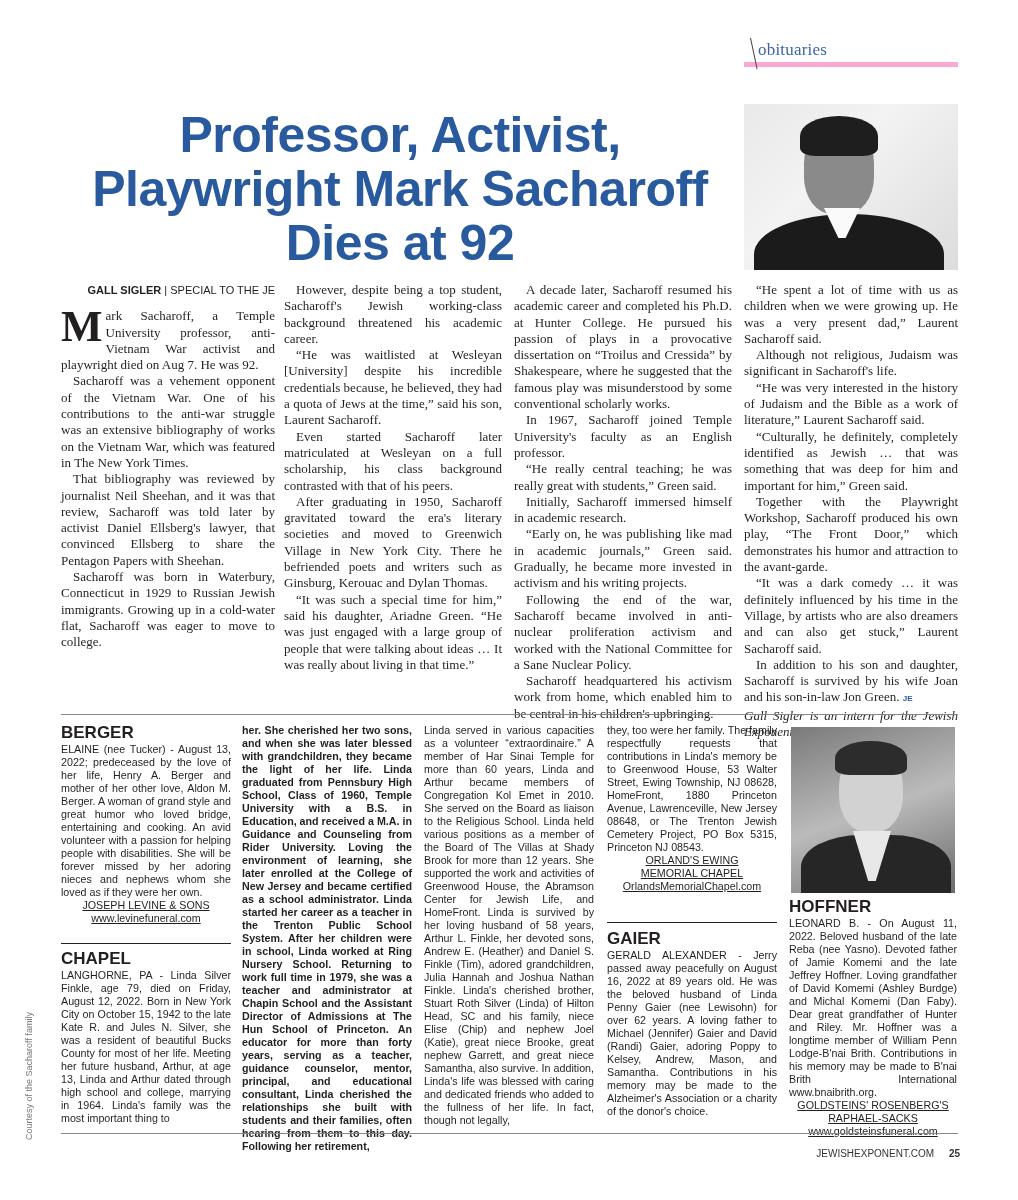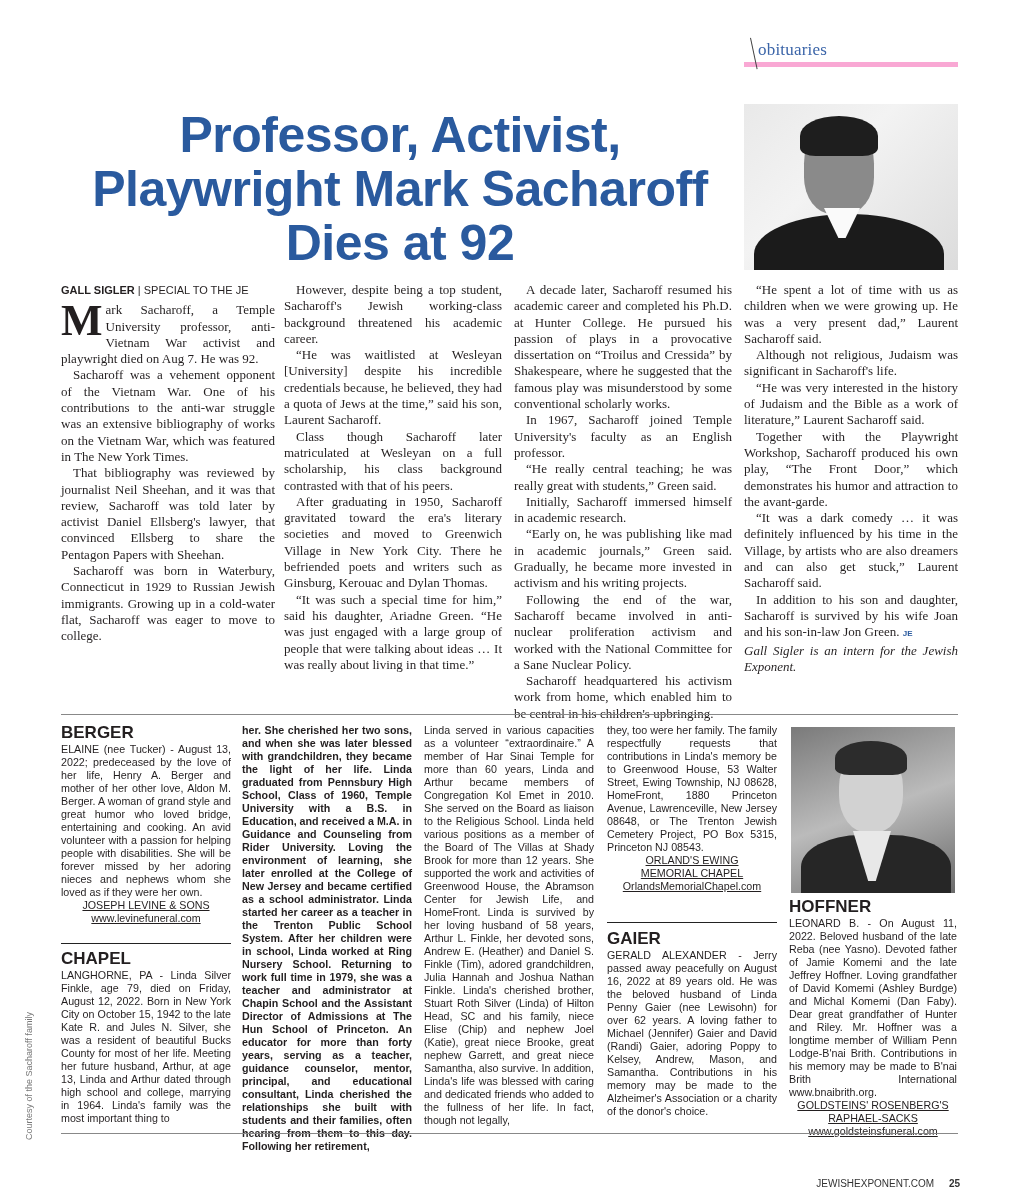--- a/index.html
+++ b/index.html
@@ -13,37 +13,37 @@
   .photo-main .hair { position: absolute; left: 56px; top: 12px; width: 78px; height: 40px; border-radius: 50% 50% 20% 20%; background: #1e1e1e; }
   .photo-main .body { position: absolute; left: 10px; top: 110px; width: 190px; height: 80px; border-radius: 50% 50% 0 0; background: #1b1b1b; }
   .photo-main .collar { position: absolute; left: 80px; top: 104px; width: 36px; height: 30px; background: #fafafa; clip-path: polygon(0 0, 100% 0, 60% 100%, 40% 100%); }
   .article { position: absolute; top: 282px; font-family: "Liberation Serif", serif; font-size: 13px; line-height: 16.3px; color: #231f20; text-align: justify; }
   .article p { margin: 0; text-indent: 12px; }
   .article p.noindent { text-indent: 0; }
   .col1 { left: 61px; width: 214px; }
   .col2 { left: 284px; width: 218px; }
   .col3 { left: 514px; width: 218px; }
   .col4 { left: 744px; width: 214px; }
-  .byline { font-family: "Liberation Sans", sans-serif; font-size: 11px; margin-bottom: 4px; text-align: left; }
+  .byline { font-family: "Liberation Sans", sans-serif; font-size: 11px; margin-bottom: 10px; text-align: right; }
   .byline b { font-weight: bold; }
   .dropcap { float: left; font-size: 44px; line-height: 34px; padding-right: 3px; margin-top: 2px; font-weight: bold; font-family: "Liberation Serif", serif; }
   .je-mark { font-family: "Liberation Sans", sans-serif; font-weight: bold; font-size: 8px; color: #2a5a9e; }
   .credit { font-style: italic; margin-top: 16px; text-indent: 0 !important; }
   .divider-h { position: absolute; left: 61px; width: 897px; height: 1px; background: #888; }
   .obit { position: absolute; font-family: "Liberation Sans", sans-serif; font-size: 10.7px; line-height: 13px; color: #231f20; text-align: justify; }
   .obit .name { font-size: 17px; font-weight: bold; line-height: 18px; margin-bottom: 1px; text-align: left; }
   .obit .center { text-align: center; text-decoration: underline; }
   .obit-rule { position: absolute; height: 1px; background: #222; }
   .photo-obit { position: absolute; left: 791px; top: 727px; width: 164px; height: 166px; background: linear-gradient(160deg, #7a7a7a 0%, #bbbbbb 50%, #6a6a6a 100%); overflow: hidden; }
   .photo-obit .head { position: absolute; left: 48px; top: 22px; width: 64px; height: 84px; border-radius: 45%; background: #d2d2d2; }
   .photo-obit .hair { position: absolute; left: 44px; top: 14px; width: 72px; height: 34px; border-radius: 50% 50% 20% 20%; background: #2c2c2c; }
   .photo-obit .body { position: absolute; left: 10px; top: 108px; width: 150px; height: 80px; border-radius: 40% 40% 0 0; background: #262626; }
   .photo-obit .shirt { position: absolute; left: 62px; top: 104px; width: 38px; height: 50px; background: #e8e8e8; clip-path: polygon(0 0, 100% 0, 60% 100%, 40% 100%); }
   .photo-credit { position: absolute; left: 24px; top: 1140px; transform: rotate(-90deg); transform-origin: top left; font-family: "Liberation Sans", sans-serif; font-size: 9px; color: #777; white-space: nowrap; }
-  .footer { position: absolute; right: 58px; top: 1148px; font-family: "Liberation Sans", sans-serif; font-size: 10px; color: #333; margin-top: 30px; }
+  .footer { position: absolute; right: 58px; top: 1148px; font-family: "Liberation Sans", sans-serif; font-size: 10px; color: #333; }
   .footer .page { font-weight: bold; margin-left: 12px; }
 </style>
 </head>
 <body>
 
 <div class="section-tag">
   <span class="slash"></span>
   <span class="label">obituaries</span>
 </div>
 
@@ -64,39 +64,40 @@
   </div>
   <p class="noindent"><span class="dropcap">M</span><span>ark Sacharoff, a Temple University professor, anti-Vietnam War activist and playwright died on Aug 7. He was 92.</span></p>
   <p>Sacharoff was a vehement opponent of the Vietnam War. One of his contributions to the anti-war struggle was an extensive bibliography of works on the Vietnam War, which was featured in The New York Times.</p>
   <p>That bibliography was reviewed by journalist Neil Sheehan, and it was that review, Sacharoff was told later by activist Daniel Ellsberg's lawyer, that convinced Ellsberg to share the Pentagon Papers with Sheehan.</p>
   <p>Sacharoff was born in Waterbury, Connecticut in 1929 to Russian Jewish immigrants. Growing up in a cold-water flat, Sacharoff was eager to move to college.</p>
 </div>
 
 <div class="article col2">
   <p>However, despite being a top student, Sacharoff's Jewish working-class background threatened his academic career.</p>
   <p>“He was waitlisted at Wesleyan [University] despite his incredible credentials because, he believed, they had a quota of Jews at the time,” said his son, Laurent Sacharoff.</p>
-  <p>Class though Sacharoff later matriculated at Wesleyan on a full scholarship, his class background contrasted with that of his peers.</p>
+  <p>Even started Sacharoff later matriculated at Wesleyan on a full scholarship, his class background contrasted with that of his peers.</p>
   <p>After graduating in 1950, Sacharoff gravitated toward the era's literary societies and moved to Greenwich Village in New York City. There he befriended poets and writers such as Ginsburg, Kerouac and Dylan Thomas.</p>
   <p>“It was such a special time for him,” said his daughter, Ariadne Green. “He was just engaged with a large group of people that were talking about ideas … It was really about living in that time.”</p>
 </div>
 
 <div class="article col3">
   <p>A decade later, Sacharoff resumed his academic career and completed his Ph.D. at Hunter College. He pursued his passion of plays in a provocative dissertation on “Troilus and Cressida” by Shakespeare, where he suggested that the famous play was misunderstood by some conventional scholarly works.</p>
   <p>In 1967, Sacharoff joined Temple University's faculty as an English professor.</p>
   <p>“He really central teaching; he was really great with students,” Green said.</p>
   <p>Initially, Sacharoff immersed himself in academic research.</p>
   <p>“Early on, he was publishing like mad in academic journals,” Green said. Gradually, he became more invested in activism and his writing projects.</p>
   <p>Following the end of the war, Sacharoff became involved in anti-nuclear proliferation activism and worked with the National Committee for a Sane Nuclear Policy.</p>
   <p>Sacharoff headquartered his activism work from home, which enabled him to be central in his children's upbringing.</p>
 </div>
 
 <div class="article col4">
   <p>“He spent a lot of time with us as children when we were growing up. He was a very present dad,” Laurent Sacharoff said.</p>
   <p>Although not religious, Judaism was significant in Sacharoff's life.</p>
   <p>“He was very interested in the history of Judaism and the Bible as a work of literature,” Laurent Sacharoff said.</p>
+  <p>“Culturally, he definitely, completely identified as Jewish … that was something that was deep for him and important for him,” Green said.</p>
   <p>Together with the Playwright Workshop, Sacharoff produced his own play, “The Front Door,” which demonstrates his humor and attraction to the avant-garde.</p>
   <p>“It was a dark comedy … it was definitely influenced by his time in the Village, by artists who are also dreamers and can also get stuck,” Laurent Sacharoff said.</p>
   <p><span>In addition to his son and daughter, Sacharoff is survived by his wife Joan and his son-in-law Jon Green.</span> <span class="je-mark">JE</span></p>
   <p class="credit">Gall Sigler is an intern for the Jewish Exponent.</p>
 </div>
 
 <div class="divider-h" style="top: 714px;"></div>
 
 <div class="obit" style="left:61px; top:724px; width:170px;">
   <div class="name">BERGER</div>

